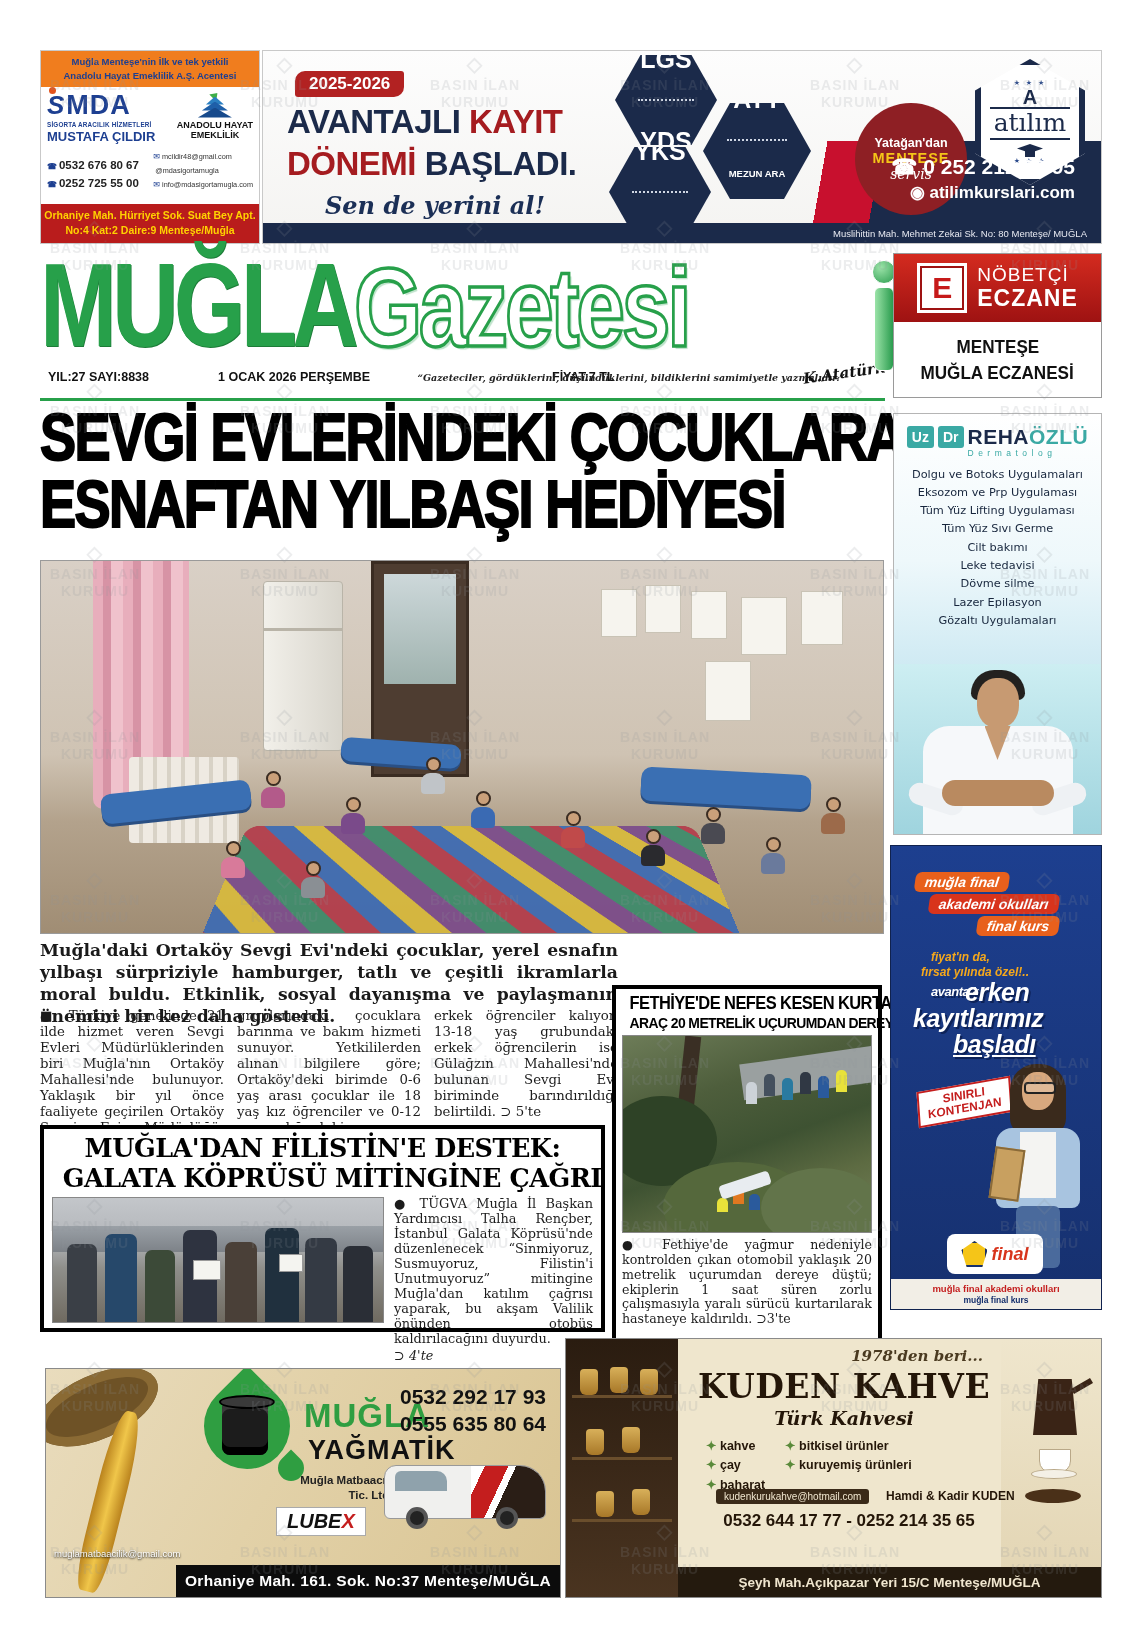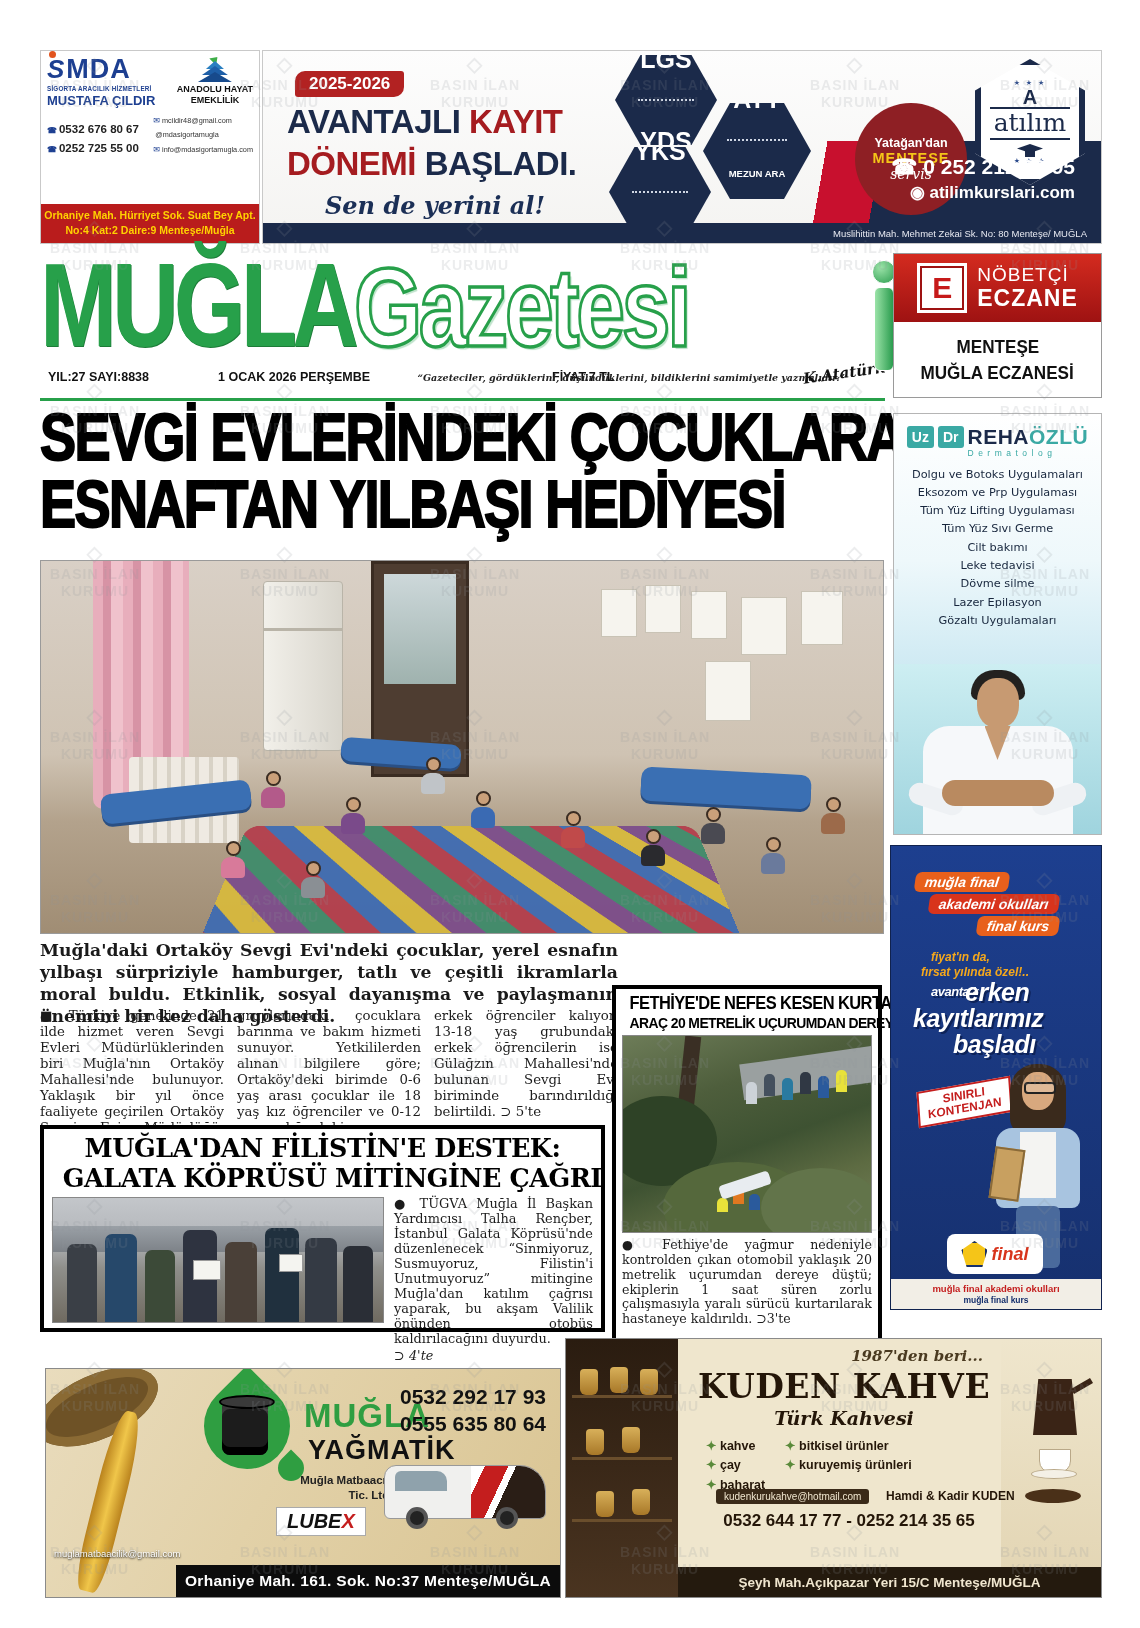--- a/index.html
+++ b/index.html
@@ -190,21 +190,21 @@
   .fn-badge{display:inline-block;color:#fff;font-weight:bold;font-style:italic;font-size:14px;padding:2px 10px;border-radius:6px;transform:skewX(-8deg);}
   .fn-b1{position:absolute;left:24px;top:26px;background:#e8601c;}
   .fn-b2{position:absolute;left:38px;top:48px;background:#d8341c;}
   .fn-b3{position:absolute;left:86px;top:70px;background:#e8601c;}
   .fn-l1{position:absolute;left:40px;top:104px;color:#f5a81c;font-weight:bold;font-style:italic;font-size:12px;}
   .fn-l2{position:absolute;left:30px;top:119px;color:#f5a81c;font-weight:bold;font-style:italic;font-size:12px;}
   .fn-big{position:absolute;color:#fff;font-weight:bold;font-style:italic;letter-spacing:-.5px;text-shadow:2px 2px 0 #0d2258;}
   .fn-big1{left:40px;top:138px;font-size:13px;}
   .fn-big2{left:74px;top:132px;font-size:25px;}
   .fn-big3{left:22px;top:158px;font-size:25px;}
-  .fn-big4{left:62px;top:184px;font-size:25px;}
+  .fn-big4{left:62px;top:184px;font-size:25px;text-decoration:underline;}
   .fn-lim{position:absolute;left:26px;top:238px;background:#fff;border:2px solid #c41e1e;color:#c41e1e;font-weight:bold;
           font-size:12px;text-align:center;line-height:1.1;padding:3px 8px;transform:rotate(-10deg) skewX(-6deg);}
   .fn-girl{position:absolute;right:10px;top:218px;width:105px;height:210px;}
   .g-hair{position:absolute;left:24px;top:0;width:56px;height:72px;background:#3a2a1c;border-radius:26px 26px 18px 18px;}
   .g-face{position:absolute;left:36px;top:8px;width:32px;height:38px;background:#d8a87e;border-radius:45%;}
   .g-glass{position:absolute;left:38px;top:18px;width:28px;height:8px;border:2px solid #222;border-radius:4px;background:rgba(255,255,255,.2);}
   .g-jacket{position:absolute;left:10px;top:64px;width:84px;height:80px;background:#a8c4e0;border-radius:16px 16px 8px 8px;}
   .g-tee{position:absolute;left:34px;top:68px;width:36px;height:66px;background:#f4f4f2;}
   .g-book{position:absolute;left:6px;top:84px;width:26px;height:48px;background:#c8a060;border:2px solid #8a6a38;transform:rotate(8deg);}
   .g-jeans{position:absolute;left:30px;top:142px;width:44px;height:62px;background:#4a6a9c;border-radius:6px;}
@@ -505,20 +505,24 @@
         <span>BASIN İLAN</span>
         <span>KURUMU</span>
       </div>
       <div class="wm-item">
         <span>BASIN İLAN</span>
         <span>KURUMU</span>
       </div>
     </div>
 
   <div class="abs" id="ad-mda">
+    <div class="mda-top">
+      <div>Muğla Menteşe'nin İlk ve tek yetkili</div>
+      <div>Anadolu Hayat Emeklilik A.Ş. Acentesi</div>
+    </div>
     <div class="mda-body">
       <div class="mda-row1">
         <div>
           <span class="mda-s">S</span><span class="mda-logo">MDA</span>
           <div class="mda-sub">SİGORTA ARACILIK HİZMETLERİ</div>
           <div class="mda-name">MUSTAFA ÇILDIR</div>
         </div>
         <div>
           <div class="chev">
             <i class="c0"></i>
@@ -858,21 +862,21 @@
       <div class="ku-jar" style="left:30px;top:152px;"></div>
       <div class="ku-jar" style="left:66px;top:150px;"></div>
     </div>
     <div class="ku-right">
       <div class="ku-cezve"></div>
         <div class="ku-handle"></div>
       <div class="ku-cup"></div>
         <div class="ku-saucer"></div>
         <div class="ku-beans"></div>
     </div>
-    <div class="ku-since">1987'den beri...</div>
+    <div class="ku-since">1978'den beri...</div>
     <div class="ku-title">KUDEN KAHVE</div>
     <div class="ku-sub">Türk Kahvesi</div>
     <div class="ku-lists">
       <div class="kl">
           <div>kahve</div>
           <div>çay</div>
           <div>baharat</div>
         </div>
       <div class="kl">
           <div>bitkisel ürünler</div>

